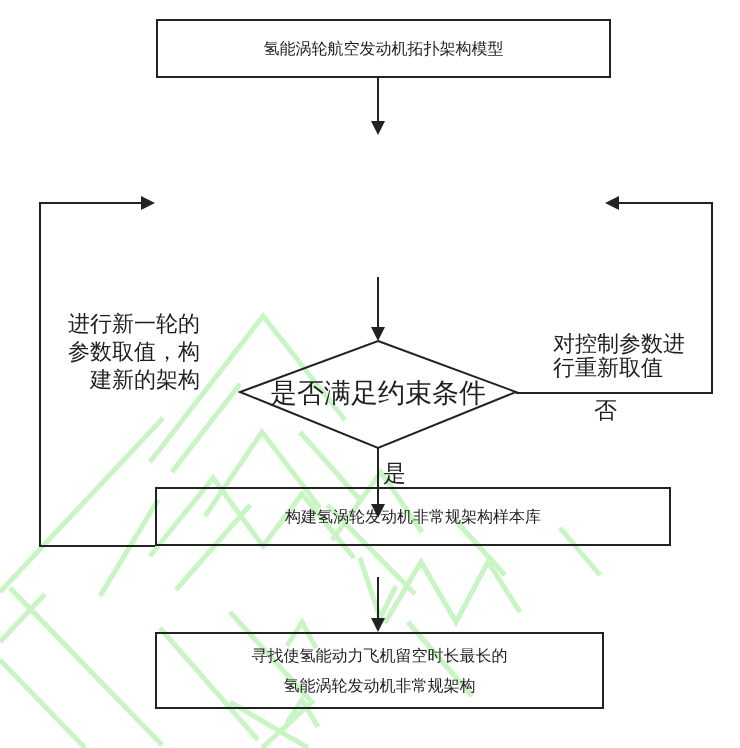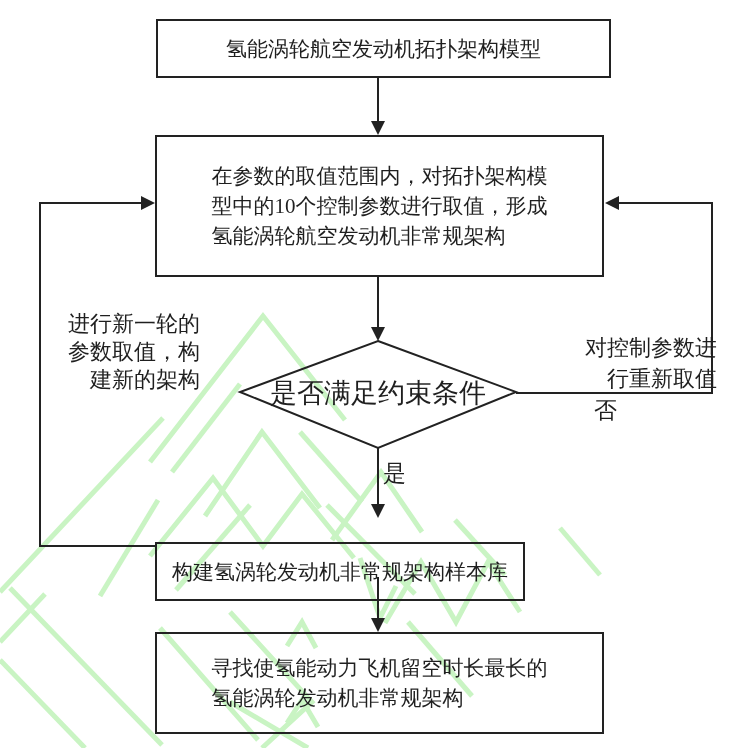--- a/index.html
+++ b/index.html
@@ -14,38 +14,39 @@
   svg.layer{position:absolute;left:0;top:0;width:740px;height:748px;}
   .wm polyline{fill:none;stroke:var(--color-watermark,#c9f4c3);stroke-width:5;stroke-linejoin:miter;}
   .fc line,.fc polyline{stroke:var(--color-line,#222);stroke-width:2;fill:none;}
   .fc polygon.head{fill:var(--color-line,#222);stroke:none;}
   .fc polygon.shape{fill:none;stroke:var(--color-line,#222);stroke-width:2;}
   .node{
     position:absolute;
     box-sizing:border-box;
     border:2px solid var(--color-line,#222);
     display:flex;align-items:center;justify-content:center;
-    font-size:21px;line-height:30px;
+    text-align:center;
+    font-size:16px;line-height:30px;
     white-space:pre-line;
     background:transparent;
     z-index:2;
   }
   .label{
     position:absolute;
     font-size:22px;line-height:28px;
     white-space:pre-line;
     z-index:2;
   }
   #box1{left:156px;top:19px;width:455px;height:59px;}
   #box2{left:155px;top:135px;width:449px;height:142px;}
-  #box3{left:155px;top:542px;width:370px;height:59px;}
-  #box4{left:155px;top:632px;width:449px;height:102px;}
+  #box3{left:155px;top:487px;width:516px;height:59px;}
+  #box4{left:155px;top:632px;width:449px;height:77px;}
   #diamond-label{left:268px;top:379px;width:220px;text-align:center;font-size:27px;}
   #loop-left-label{left:50px;top:310px;width:150px;text-align:right;}
-  #loop-right-label{left:553px;top:332px;width:164px;text-align:right;line-height:31px;}
+  #loop-right-label{left:553px;top:332px;width:164px;text-align:left;line-height:24px;}
   #yes-label{left:383px;top:460px;font-size:23px;}
   #no-label{left:594px;top:397px;font-size:23px;}
 </style>
 </head>
 <body>
 
 <div class="stage">
 
   <svg class="layer wm" viewBox="0 0 740 748" aria-hidden="true">
     <polyline points="150,462 263,316 345,420"></polyline>
@@ -91,23 +92,20 @@
 
     <polyline points="516,393 712,393 712,203 617,203"></polyline>
     <polygon class="head" points="605,203 619,196 619,210"></polygon>
 
     <polyline points="155,546 40,546 40,203 143,203"></polyline>
     <polygon class="head" points="155,203 141,196 141,210"></polygon>
   </svg>
 
   <div class="node" id="box1">氢能涡轮航空发动机拓扑架构模型</div>
 
-  <div class="node" id="box2">在参数的取值范围内，对拓扑架构模
-型中的10个控制参数进行取值，形成
-氢能涡轮航空发动机非常规架构</div>
 
   <div class="label" id="diamond-label">是否满足约束条件</div>
 
   <div class="node" id="box3">构建氢涡轮发动机非常规架构样本库</div>
 
   <div class="node" id="box4">寻找使氢能动力飞机留空时长最长的
 氢能涡轮发动机非常规架构</div>
 
   <div class="label" id="loop-left-label">进行新一轮的
 参数取值，构

